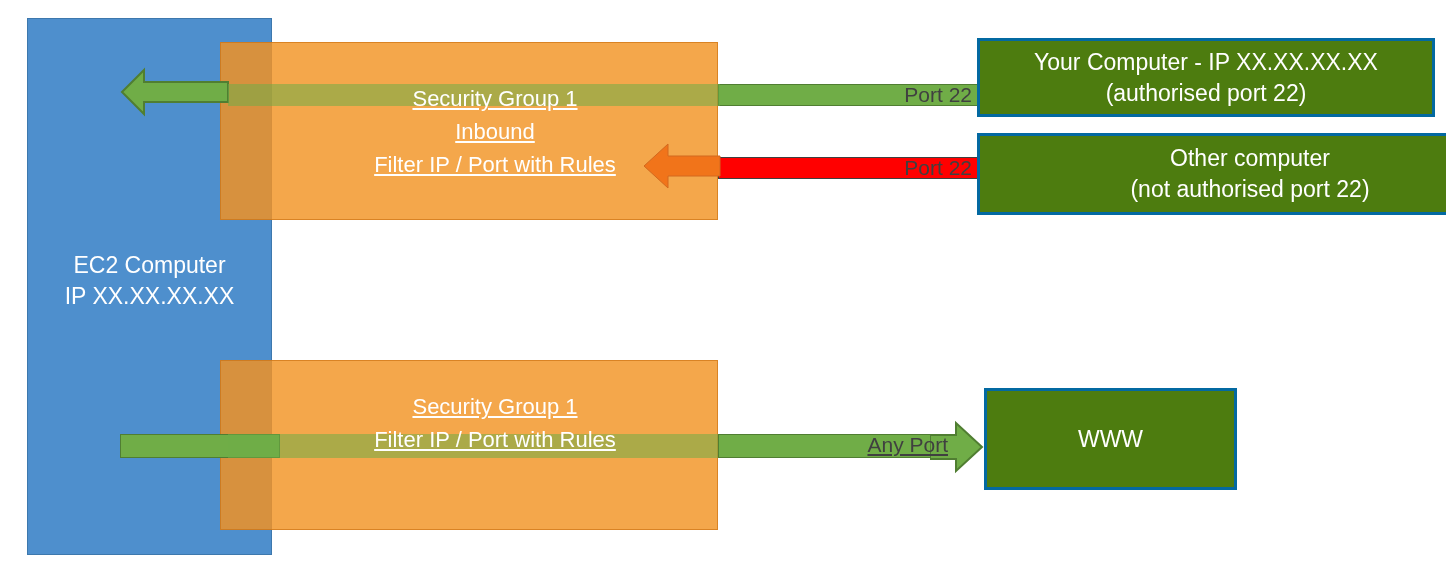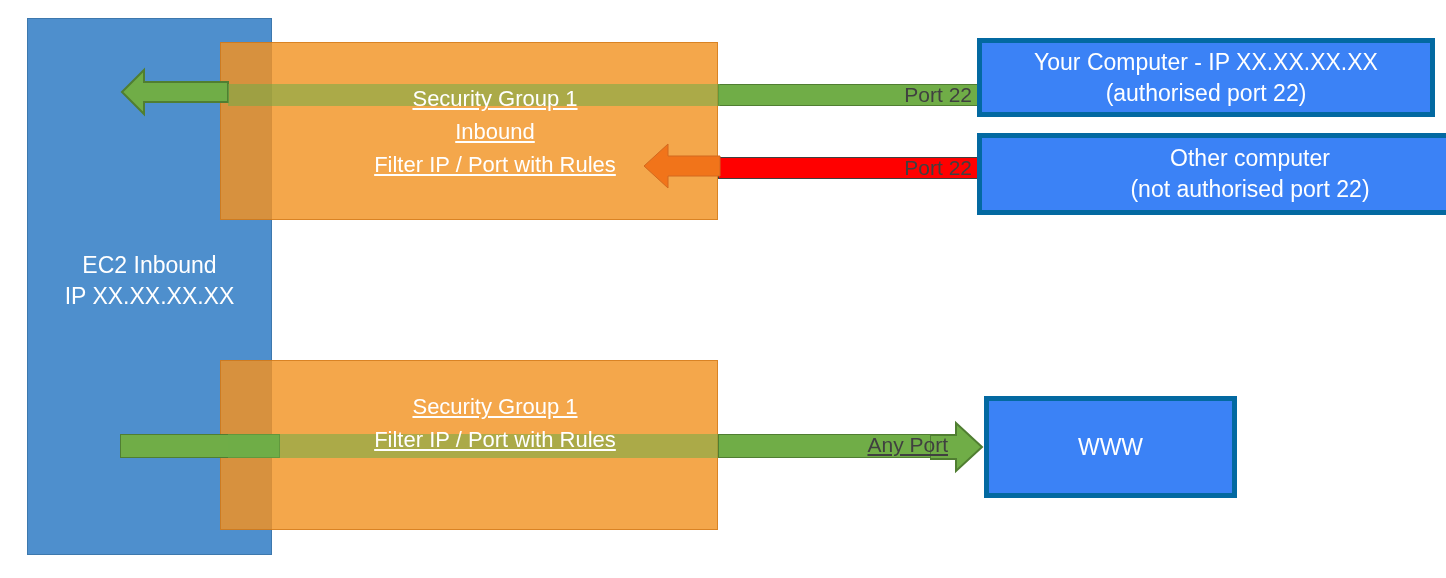--- a/index.html
+++ b/index.html
@@ -76,22 +76,22 @@
     width: 446px;
   }
   .sg-text-outbound {
     left: 272px;
     top: 390px;
     width: 446px;
   }
 
   
   .grey-box {
-    background: #3b82f6;
-    border: 5px solid #0369a1;
+    background: #4d7c0f;
+    border: 3px solid #0369a1;
     box-sizing: border-box;
     color: #ffffff;
     font-size: 23px;
     line-height: 31px;
     text-align: center;
     display: flex;
     align-items: center;
     justify-content: center;
     z-index: 5;
   }
@@ -105,21 +105,20 @@
     left: 977px;
     top: 133px;
     width: 546px;
     height: 82px;
   }
   .grey-www {
     left: 984px;
     top: 388px;
     width: 253px;
     height: 102px;
-    margin-top: 8px;
   }
 
   
   .bar { z-index: 4; box-sizing: border-box; }
   .bar-green-in {
     left: 718px;
     top: 84px;
     width: 260px;
     height: 22px;
     background: #70ad47;
@@ -165,21 +164,21 @@
 
   <div class="abs ec2-box"></div>
 
   <div class="abs sg-box sg-inbound"></div>
   <div class="abs sg-box sg-outbound"></div>
 
   <div class="abs overlap-shade" style="left:220px; top:42px; width:52px; height:178px;"></div>
   <div class="abs overlap-shade" style="left:220px; top:360px; width:52px; height:170px;"></div>
 
   <div class="abs ec2-label">
-    <div>EC2 Inbound</div>
+    <div>EC2 Computer</div>
     <div>IP XX.XX.XX.XX</div>
   </div>
 
   <div class="abs bar bar-green-in"></div>
   <div class="abs bar bar-red-in"></div>
 
   <svg class="abs arrow-svg arrow-inbound-green" width="112" height="52" viewBox="0 0 112 52">
     <polygon points="4,26 26,4 26,16 110,16 110,36 26,36 26,48" fill="#70AD47" stroke="#507E32" stroke-width="2"></polygon>
   </svg>
 

